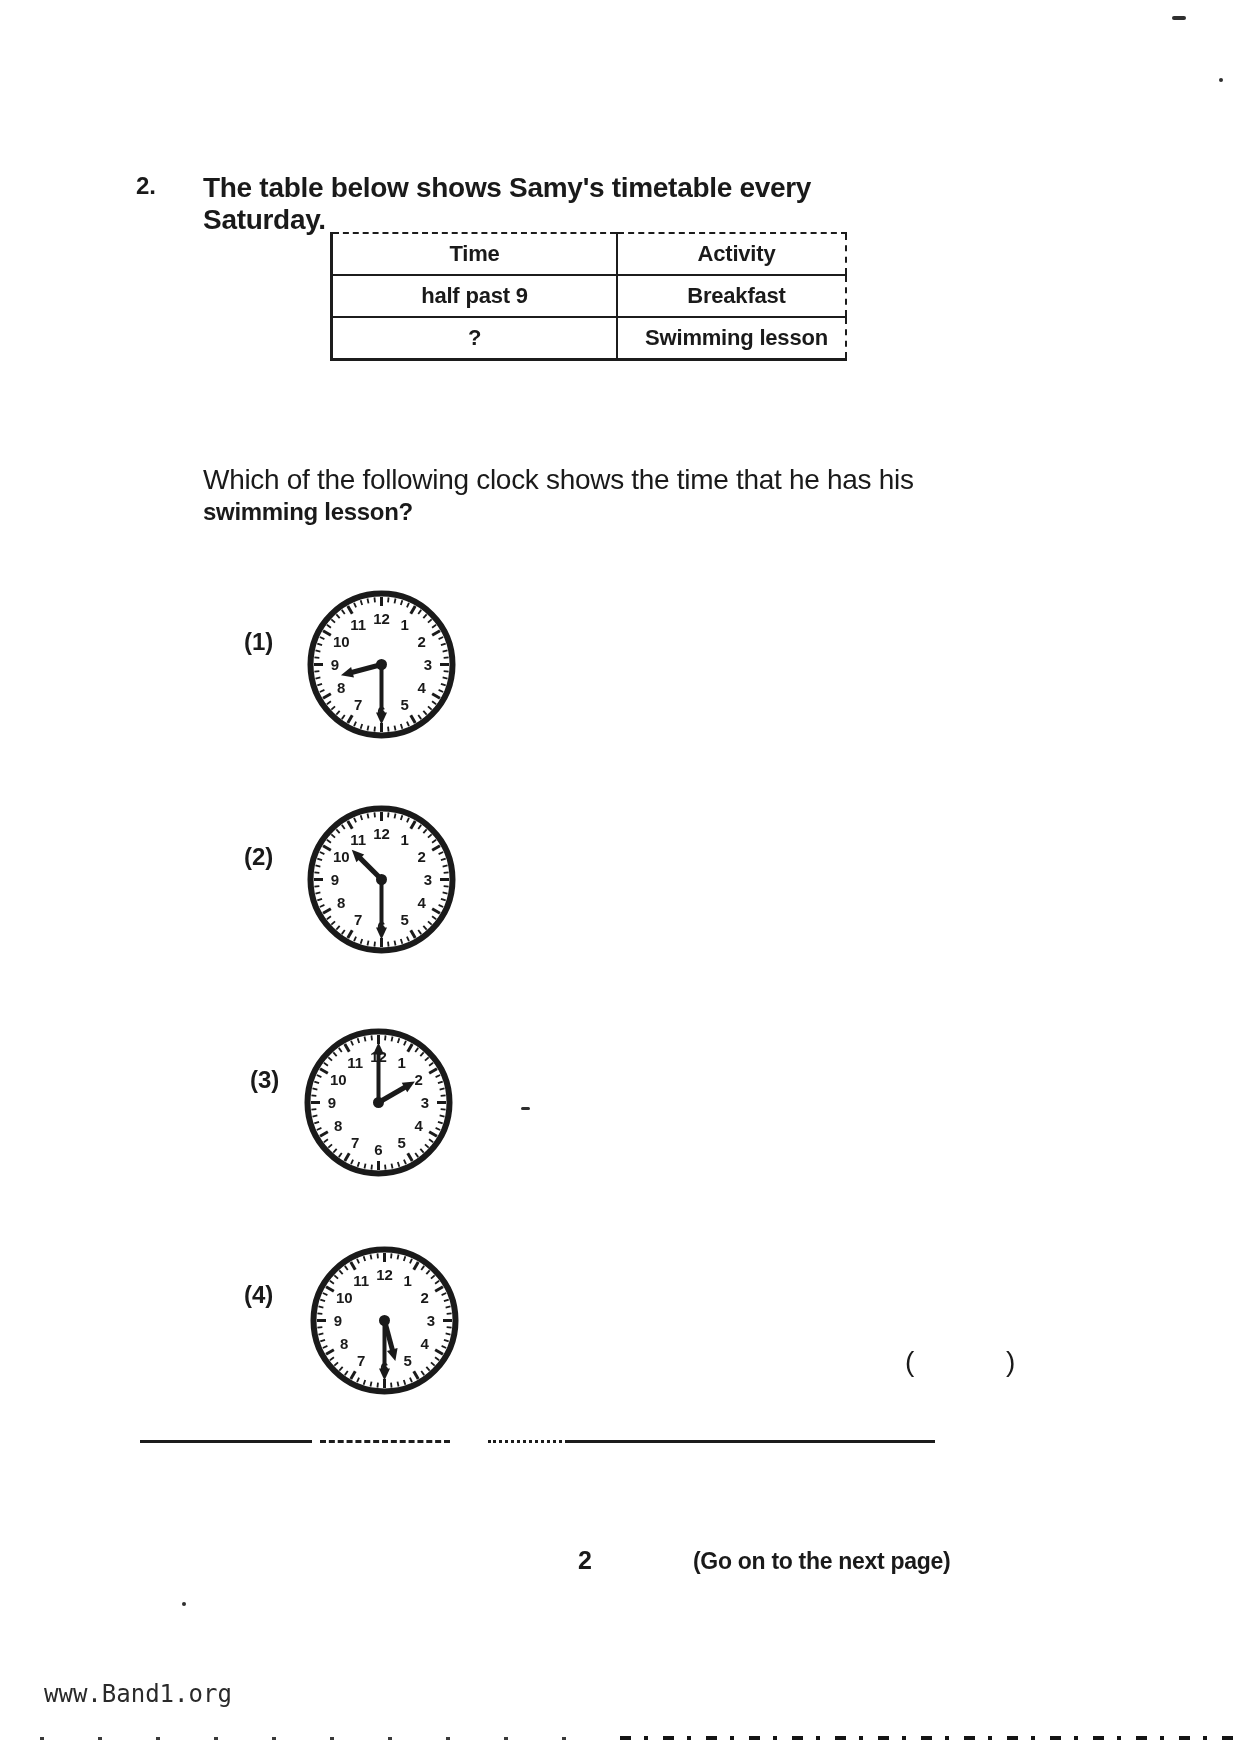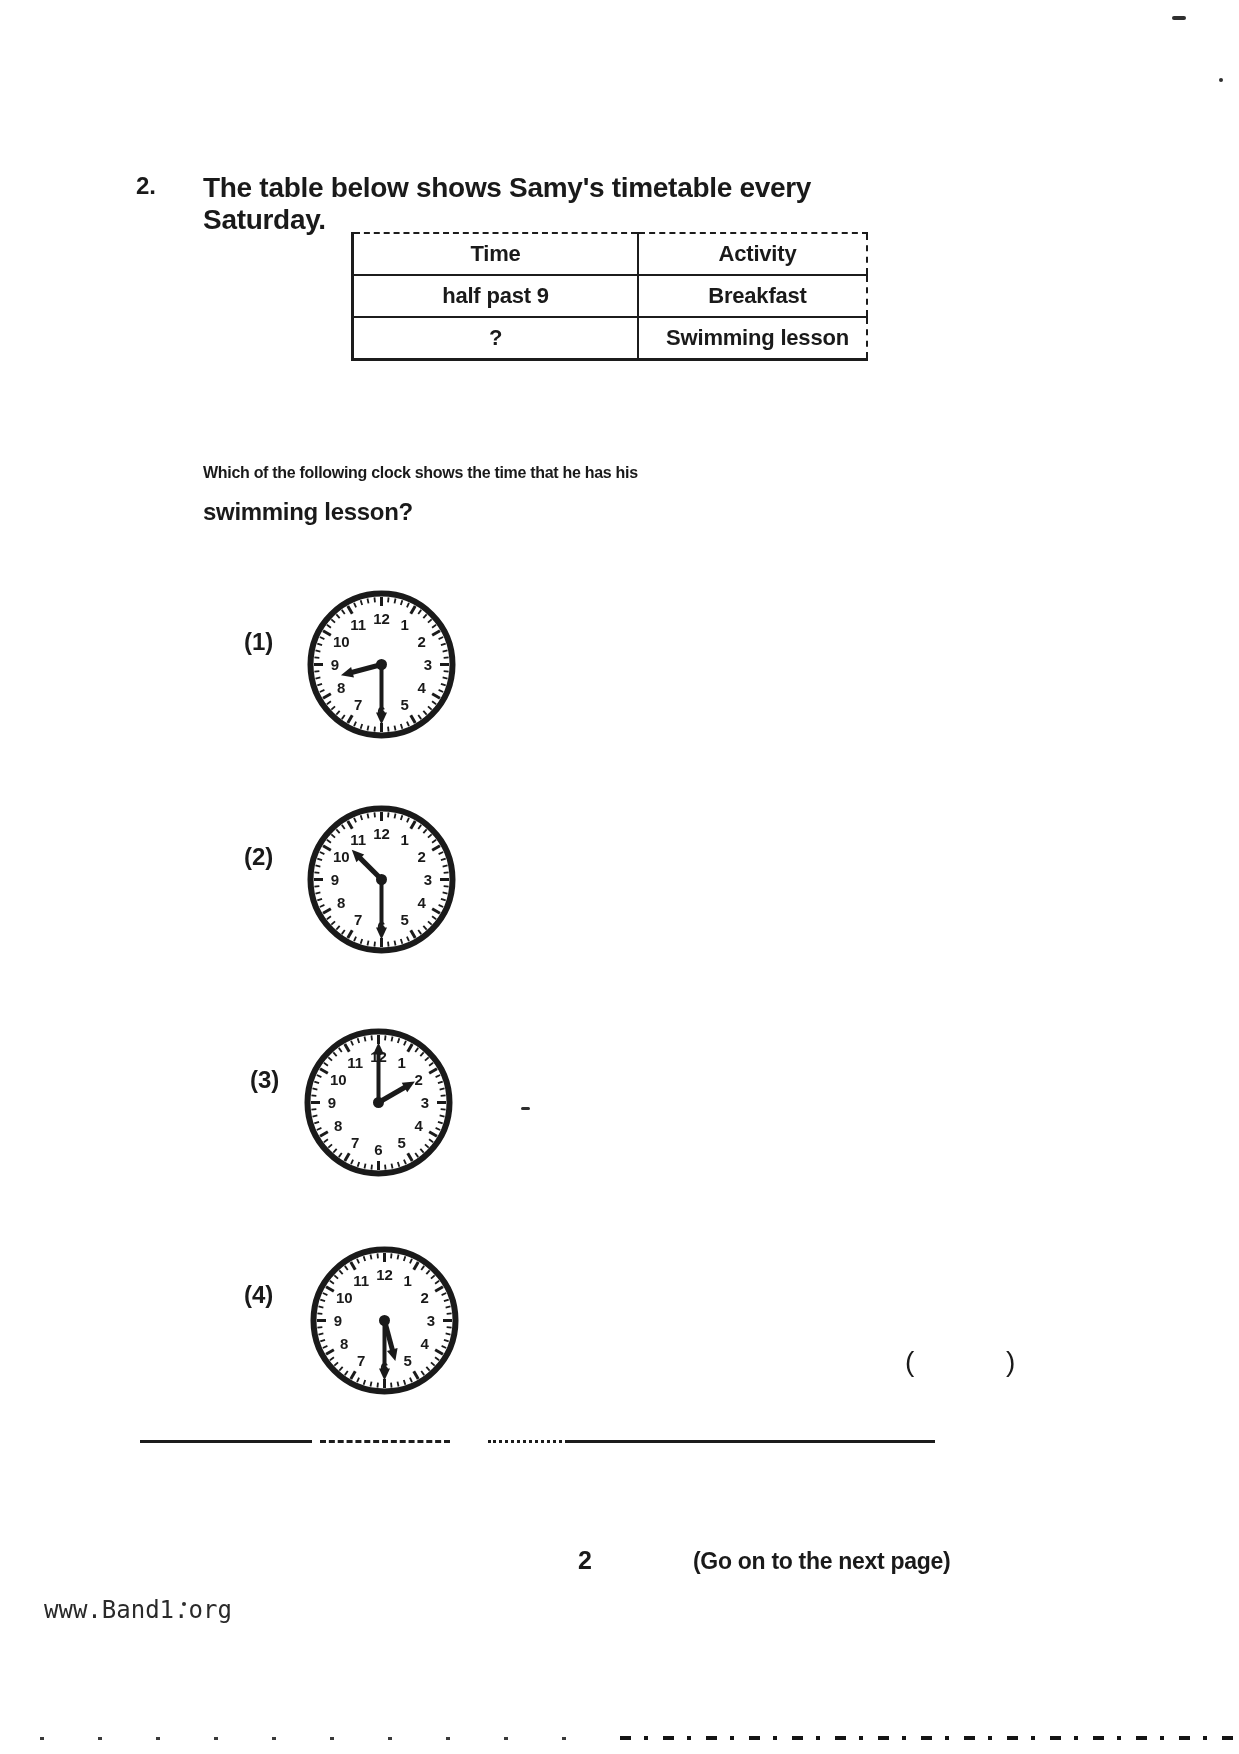--- a/index.html
+++ b/index.html
@@ -6,36 +6,36 @@
   #page{position:relative;width:1239px;height:1754px;background:#ffffff;
         font-family:"Liberation Sans",sans-serif;color:#1a1a1a;overflow:hidden;}
 
   .abs{position:absolute;}
 
   
   #q-number{left:136px;top:172px;font-size:24px;font-weight:700;}
   #q-text{left:203px;top:172px;width:700px;font-size:28px;font-weight:700;letter-spacing:-0.3px;}
 
   
-  #timetable{left:330px;top:232px;border-collapse:collapse;table-layout:fixed;width:500px;margin-left:21px;}
+  #timetable{left:330px;top:232px;border-collapse:collapse;table-layout:fixed;width:500px;}
   #timetable td{height:40px;padding:0;text-align:center;vertical-align:middle;
                 font-size:22px;font-weight:700;letter-spacing:-0.2px;}
   #timetable td.c0{width:283px;}
   #timetable td.c1{width:217px;padding-left:10px;}
   #timetable{border-left:3px solid #1c1c1c;border-right:2px dashed #1c1c1c;}
   tr.r0 td{border-top:2px dashed #1c1c1c;border-bottom:2px solid #1c1c1c;}
   tr.r1 td{border-bottom:2px solid #1c1c1c;}
   tr.r2 td{border-bottom:3px solid #1c1c1c;}
   tr.r3 td{border-bottom:2px solid #1c1c1c;}
   tr.r4 td{border-bottom:3px dashed #1c1c1c;}
   tr.r0 td.c0, tr.r1 td.c0, tr.r2 td.c0{border-right:2px solid #1c1c1c;}
   tr.r3 td.c0, tr.r4 td.c0{border-right:2px dotted #1c1c1c;}
 
   
-  #which-line1{left:203px;top:464px;font-size:16px;font-weight:700;letter-spacing:-0.3px;}
+  #which-line1{left:203px;top:464px;font-size:28px;font-weight:400;letter-spacing:-0.3px;}
   #which-line2{left:203px;top:498px;font-size:24px;font-weight:700;letter-spacing:-0.3px;}
 
   
   .opt-label{font-size:24px;font-weight:700;}
   #label-1{left:244px;top:628px;}
   #label-2{left:244px;top:843px;}
   #label-3{left:250px;top:1066px;}
   #label-4{left:244px;top:1281px;}
   #clock-1{left:299px;top:582px;}
   #clock-2{left:299px;top:797px;}
@@ -50,21 +50,21 @@
   
   .divider{top:1440px;height:0;border-top:3px solid #1c1c1c;}
   #divider-a{left:140px;width:172px;}
   #divider-b{left:320px;width:130px;border-top-style:dashed;}
   #divider-c{left:488px;width:74px;border-top-style:dotted;}
   #divider-d{left:565px;width:370px;}
 
   
   #page-number{left:578px;top:1546px;font-size:25px;font-weight:700;}
   #footer-note{left:693px;top:1548px;font-size:23px;font-weight:700;letter-spacing:-0.3px;}
-  #watermark{left:44px;top:1596px;font-family:"DejaVu Sans Mono","Liberation Mono",monospace;
+  #watermark{left:44px;top:1680px;font-family:"DejaVu Sans Mono","Liberation Mono",monospace;
              font-size:24px;color:#2a2a2a;}
 
   
   .artifact{background:#2f2f2f;}
   #artifact-dash-top{left:1172px;top:16px;width:14px;height:4px;border-radius:2px;}
   #artifact-dot-top{left:1219px;top:78px;width:4px;height:4px;border-radius:50%;}
   #artifact-dash-clock3{left:521px;top:1107px;width:9px;height:3px;border-radius:2px;}
   #artifact-dot-mid{left:182px;top:1602px;width:4px;height:4px;border-radius:50%;}
   #artifact-dots-bottom-left{left:40px;top:1737px;width:580px;height:3px;
      background:repeating-linear-gradient(90deg,#3a3a3a 0 4px,transparent 4px 58px);}

